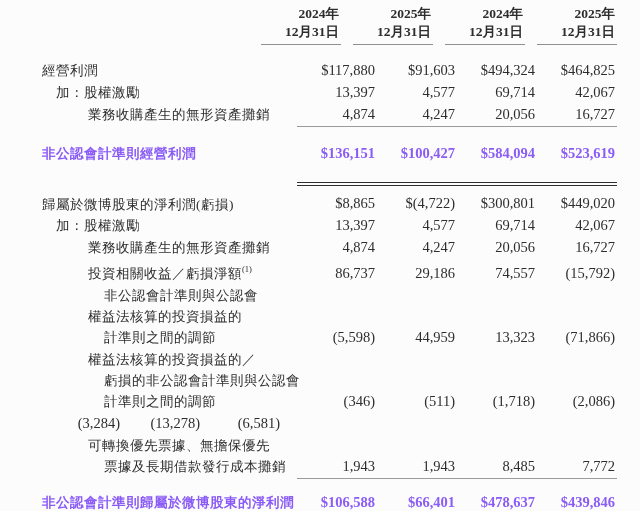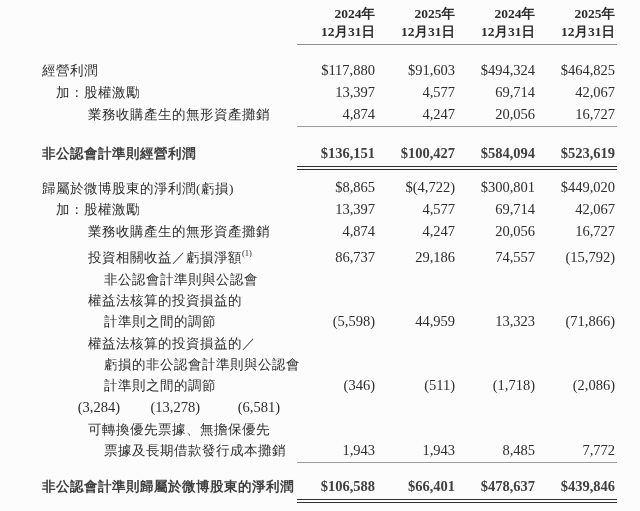--- a/index.html
+++ b/index.html
@@ -5,40 +5,40 @@
   html,body{margin:0;padding:0;}
   body{
     width:640px;height:511px;
     background:#fcfcfc;
     color:#2d2d2d;
     font-family:"Liberation Serif","DejaVu Serif",serif;
     overflow:hidden;
   }
   .sheet{padding:5px 23px 0 42px;box-sizing:border-box;width:640px;}
   
-  .header{display:flex;align-items:flex-end;margin-bottom:15px;}
+  .header{display:flex;align-items:flex-end;margin-bottom:15px;gap:12px;}
   .hspacer{flex:1;}
   .hcol{
     width:80px;text-align:right;font-weight:bold;font-size:13.5px;
     line-height:18px;border-bottom:1px solid #8f8f8f;padding:0 2px 3px 0;
     box-sizing:border-box;
   }
   
   .row{display:flex;align-items:baseline;line-height:21px;}
   .label{flex:1;font-size:13.5px;letter-spacing:.5px;}
   .i1{padding-left:14px;}
   .i2{padding-left:46px;}
   .i3{padding-left:62px;}
   .val{
     width:80px;text-align:right;font-size:14.5px;
     padding:0 2px 1px 0;box-sizing:border-box;white-space:nowrap;
   }
   .rule-single .val{border-bottom:1px solid #9b9b9b;}
-  .rule-double .val{border-bottom:4px double #2f2f2f;padding-bottom:2px;}
-  .bold .label,.bold .val{font-weight:bold;color:#404040;}
+  .rule-double .val{border-bottom:4px double #2f2f2f;padding-bottom:18px;}
+  .bold .label,.bold .val{font-weight:bold;color:#8b5cf6;}
   .total-a{margin-top:16px;}
   .section-b{margin-top:7px;align-items:center;}
   .total-b{margin-top:13px;}
   sup{font-size:8.5px;letter-spacing:0;}
 </style>
 </head>
 <body>
 
 <div class="sheet">
 

